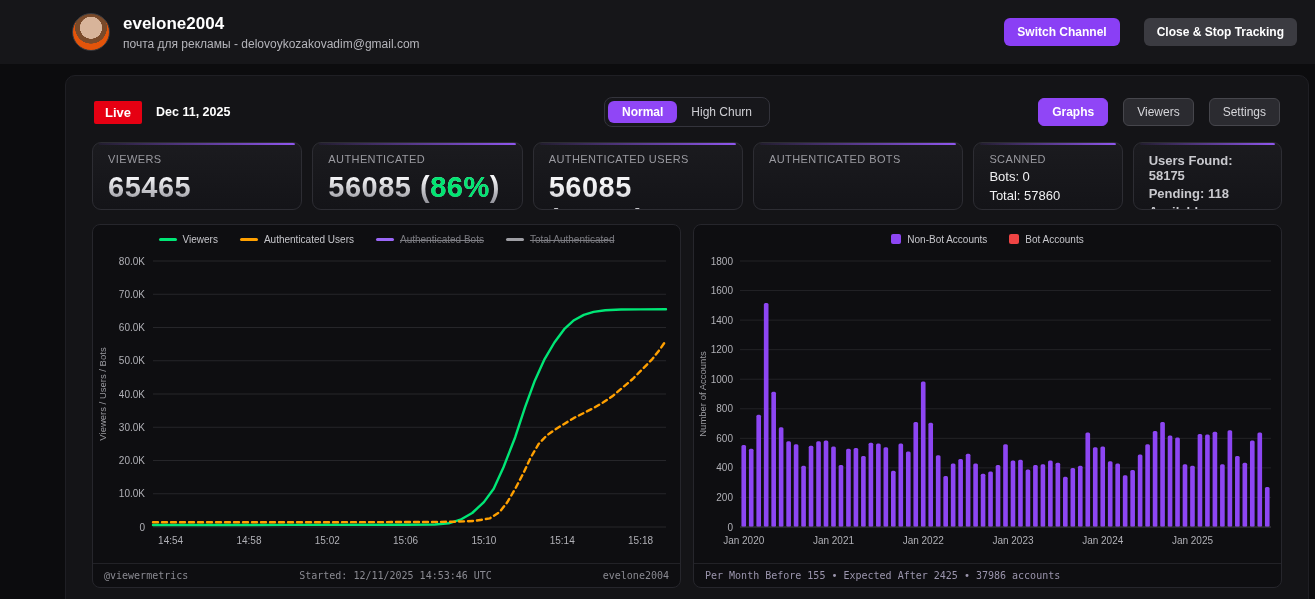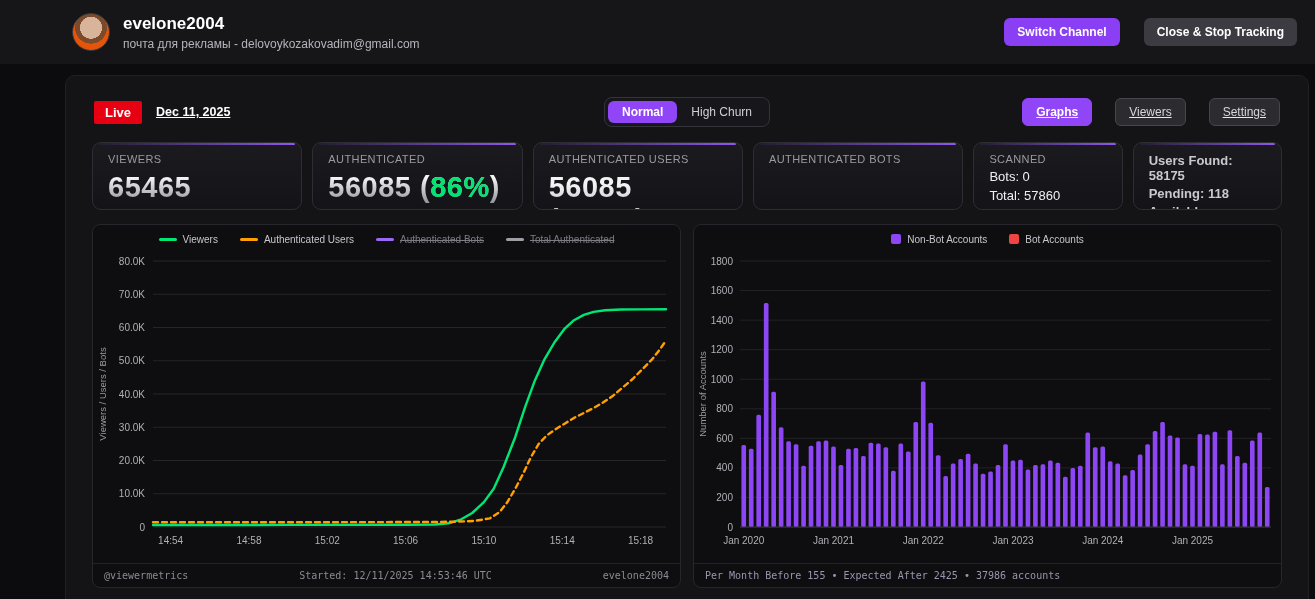--- a/index.html
+++ b/index.html
@@ -20,28 +20,28 @@
   .btn-purple { background:#8a3ff5; color:#fff; }
   .btn-gray { background:#3b3b41; color:#fff; }
 
   
   .main-panel { margin:11px 6px 0 65px; background:#141417; border-radius:10px;
     border:1px solid #1f1f24; padding:20px 26px 0 26px; height:540px; overflow:hidden; }
 
   .toolbar { position:relative; display:flex; align-items:center; height:28px; margin:2px 2px 16px 2px; }
   .live-badge { background:#e60012; color:#fff; font-size:13px; font-weight:bold;
     padding:4px 11px; border-radius:2px; }
-  .date-text { font-size:12.5px; color:#fff; margin-left:14px; font-weight:bold;text-decoration:underline; }
+  .date-text { font-size:12.5px; color:#fff; margin-left:14px; font-weight:bold; }
   .mode-toggle { position:absolute; left:50%; transform:translateX(-50%);
     display:flex; align-items:center; background:#17171b; border:1px solid #34343c;
     border-radius:8px; padding:3px; }
   .mode-btn { font-size:12px; padding:4px 14px; border-radius:6px; border:none;
     background:transparent; color:#cfcfd4; cursor:pointer; font-family:"Liberation Sans", sans-serif; }
   .mode-btn.active { background:#9046f6; color:#fff; font-weight:bold;text-align:center; }
-  .view-tabs { margin-left:auto; display:flex; gap:23px;text-decoration:underline; }
+  .view-tabs { margin-left:auto; display:flex; gap:15px; }
   .tab-btn { font-size:12px; padding:6px 13px; border-radius:6px; cursor:pointer;
     background:#2b2b30; border:1px solid #46464c; color:#d6d6da; font-family:"Liberation Sans", sans-serif; }
   .tab-btn.active { background:#9046f6; border-color:#9046f6; color:#fff; font-weight:bold; }
 
   
   .stats-row { display:flex; gap:10px; }
   .card { position:relative; background:linear-gradient(180deg,#1b1b1f,#141418);
     border:1px solid #2d2d33; border-radius:9px; padding:10px 15px 9px 15px; height:68px; overflow:hidden; }
   .card::before { content:""; position:absolute; top:0; left:6px; right:6px; height:2px;
     border-radius:2px; background:linear-gradient(90deg, rgba(124,58,237,0.08), rgba(150,90,250,0.95)); }

